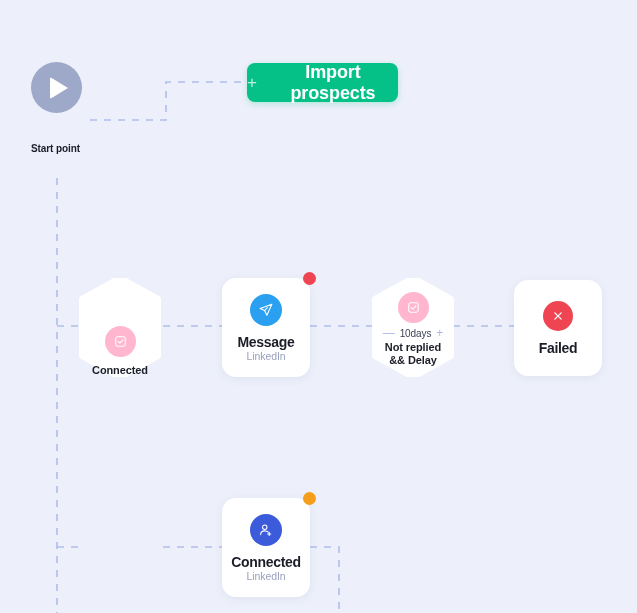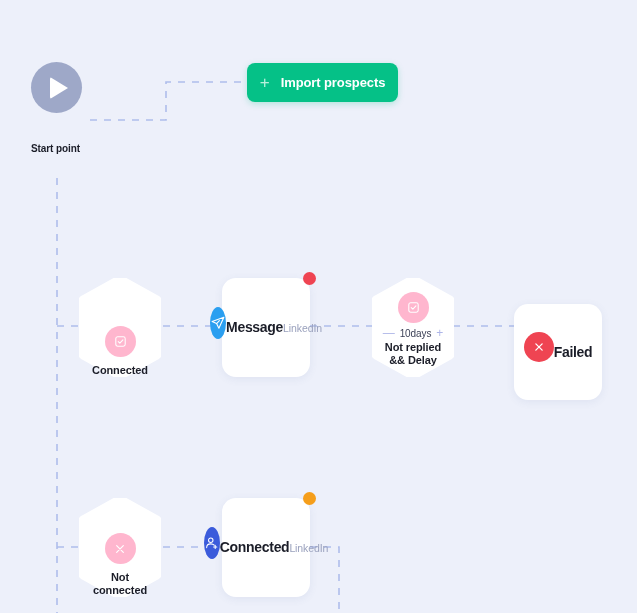--- a/index.html
+++ b/index.html
@@ -81,21 +81,21 @@
     padding: 0;
   }
   .import-plus {
     font-size: 17px;
     color: #b9f0dc;
     font-weight: 400;
     line-height: 1;
     margin-top: -1px;
   }
   .import-label {
-    font-size: 13px;
+    font-size: 18px;
     font-weight: bold;
     color: #ffffff;
     letter-spacing: -0.1px;
   }
 
   
   .hex {
     position: absolute;
     width: 82px;
     height: 99px;
@@ -170,21 +170,21 @@
 
   
   .card {
     position: absolute;
     width: 88px;
     height: 99px;
     background: #ffffff;
     border-radius: 14px;
     box-shadow: 0 2px 9px rgba(80,95,160,0.09);
     display: flex;
-    flex-direction: row;
+    flex-direction: column;
     align-items: center;
     justify-content: center;
     cursor: pointer;
   }
   .card-icon {
     width: 32px;
     height: 32px;
     border-radius: 50%;
     display: flex;
     align-items: center;
@@ -209,21 +209,20 @@
     height: 13px;
     border-radius: 50%;
     top: -6px;
     right: -6px;
   }
 
   
   .card-term {
     width: 88px;
     height: 96px;
-    margin-top: 24px;
   }
   .card-term .card-icon {
     margin-bottom: 10px;
   }
 </style>
 </head>
 <body>
 
 <div id="canvas">
 
@@ -312,36 +311,20 @@
 
   <div class="card card-term" style="left:514px; top:280px;">
     <div class="card-icon" style="background:#ef4452; width:30px; height:30px;">
       <svg width="14" height="14" viewBox="0 0 16 16" fill="none" stroke="#ffffff" stroke-width="1.5" stroke-linecap="round">
         <path d="M 4.4 4.4 L 11.6 11.6 M 11.6 4.4 L 4.4 11.6"></path>
       </svg>
     </div>
     <div class="card-title">Failed</div>
   </div>
 
-  <div class="hex" style="left:79px; top:498px;">
-    <svg class="hex-bg" viewBox="0 0 82 99">
-      <path d="M 41 1 L 77 21 Q 81 23.5 81 28 L 81 71 Q 81 75.5 77 78 L 41 98 L 5 78 Q 1 75.5 1 71 L 1 28 Q 1 23.5 5 21 Z" fill="#ffffff" stroke="#ffffff" stroke-width="8" stroke-linejoin="round" style="paint-order:stroke;"></path>
-    </svg>
-    <div class="hex-inner">
-      <div class="hex-icon">
-        <svg width="14" height="14" viewBox="0 0 16 16" fill="none" stroke="#ffffff" stroke-width="1.35" stroke-linecap="round">
-          <path d="M 4.2 4.2 L 11.8 11.8 M 11.8 4.2 L 4.2 11.8"></path>
-        </svg>
-      </div>
-      <div class="hex-label">
-        <div>Not</div>
-        <div>connected</div>
-      </div>
-    </div>
-  </div>
 
   <div class="card" style="left:222px; top:498px;">
     <div class="badge" style="background:#f59e1b;"></div>
     <div class="card-icon" style="background:#3b5bdb;">
       <svg width="16" height="16" viewBox="0 0 18 18" fill="none" stroke="#ffffff" stroke-width="1.2" stroke-linecap="round" stroke-linejoin="round">
         <circle cx="7.6" cy="5.9" r="2.5"></circle>
         <path d="M 3 14.2 C 3 11.4 5 10 7.6 10 C 9.2 10 10.6 10.5 11.5 11.5"></path>
         <path d="M 12.6 11.6 L 12.6 15.2 M 10.8 13.4 L 14.4 13.4"></path>
       </svg>
     </div>

